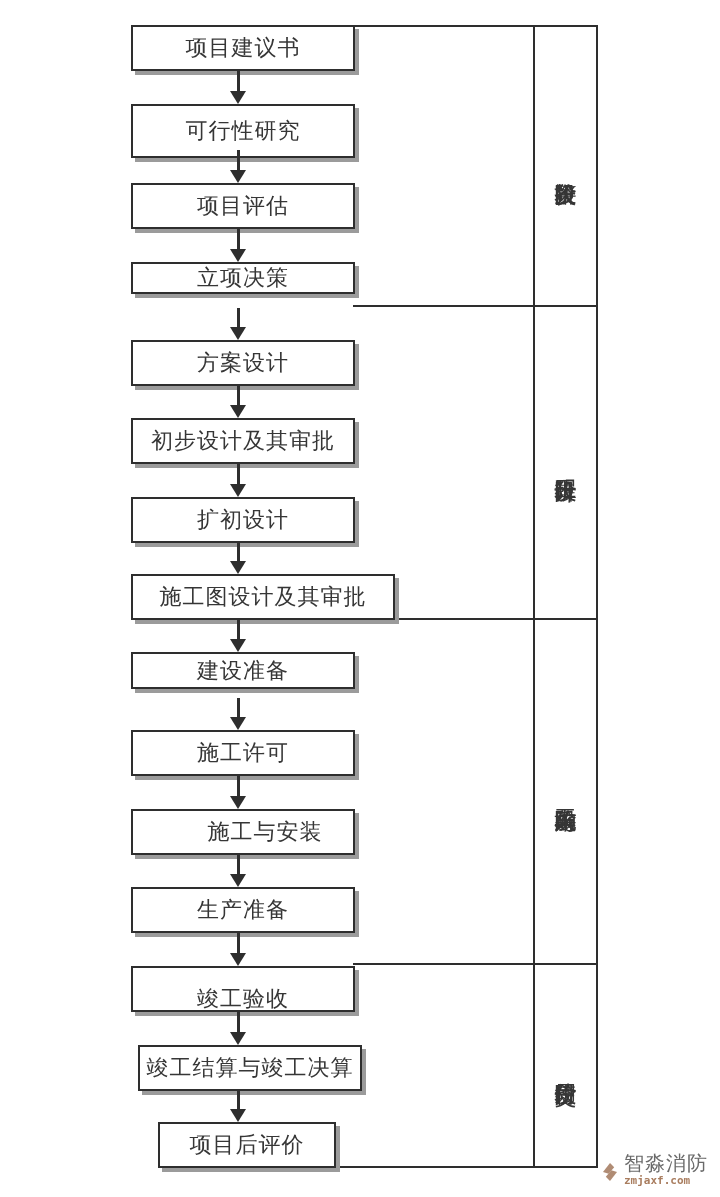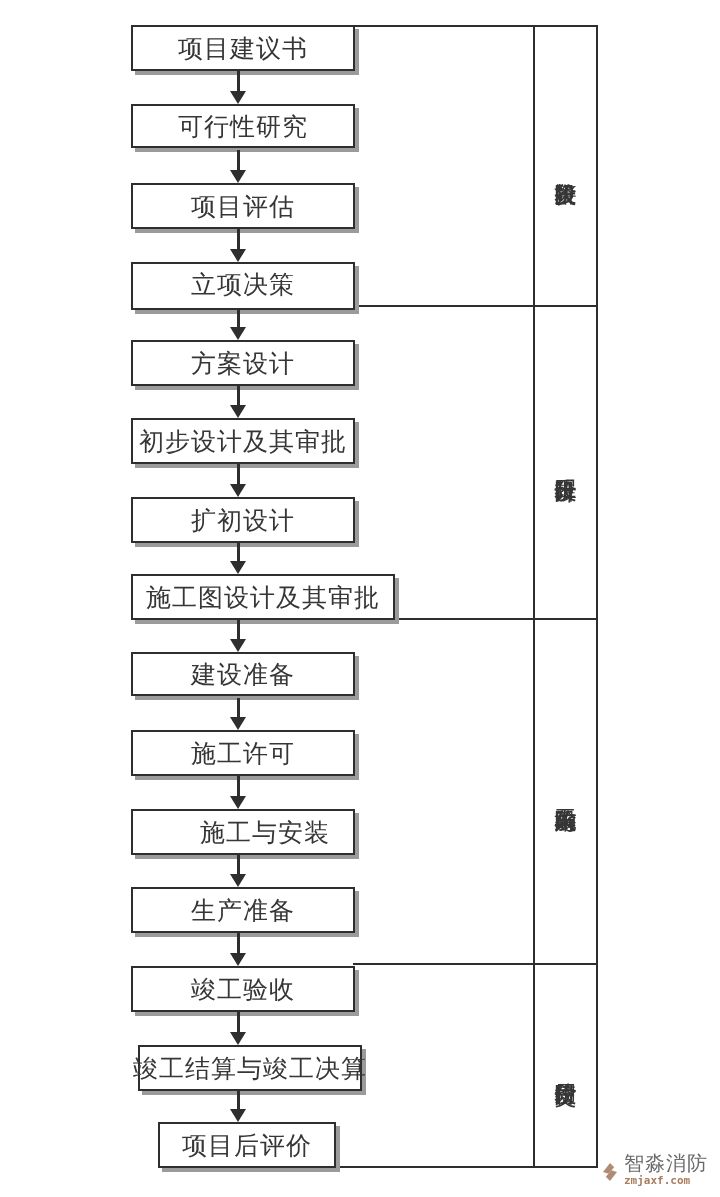--- a/index.html
+++ b/index.html
@@ -9,21 +9,21 @@
     font-family:"Liberation Serif","DejaVu Serif",serif;
   }
   .flow-box{
     position:absolute;box-sizing:border-box;
     border:2px solid var(--line,#2e2e2e);
     background:#fff;
     box-shadow:4px 4px 0 0 var(--shadow,#9b9b9b);
     display:flex;align-items:center;justify-content:center;
   }
   .flow-box span{
-    font-size:25px;color:var(--text,#363636);letter-spacing:1px;
+    font-size:22px;color:var(--text,#363636);letter-spacing:1px;
     white-space:nowrap;line-height:1;
   }
   .arrow-shaft{position:absolute;width:3px;background:var(--line,#1f1f1f);}
   .arrow-head{
     position:absolute;width:0;height:0;
     border-left:8px solid transparent;border-right:8px solid transparent;
     border-top:13px solid var(--line,#1f1f1f);
   }
   .frame-line{position:absolute;background:var(--line,#2e2e2e);}
   .phase-cell{
@@ -59,31 +59,31 @@
       <div class="frame-line" style="left: 533px; top: 25px; width: 2px; height: 1143px;"></div>
       <div class="frame-line" style="left: 596px; top: 25px; width: 2px; height: 1143px;"></div>
       <div class="frame-line" style="left: 353px; top: 305px; width: 245px; height: 2px;"></div>
       <div class="frame-line" style="left: 353px; top: 618px; width: 245px; height: 2px;"></div>
       <div class="frame-line" style="left: 353px; top: 963px; width: 245px; height: 2px;"></div>
       <div class="flow-box" style="left: 131px; width: 224px; top: 25px; height: 46px;">
         <span>项目建议书</span>
       </div>
       <div class="arrow-shaft" style="left: 237px; top: 71px; height: 22px;"></div>
       <div class="arrow-head" style="left: 230px; top: 91px;"></div>
-      <div class="flow-box" style="left: 131px; width: 224px; top: 104px; height: 44px;">
+      <div class="flow-box" style="left: 131px; width: 224px; top: 104px; height: 54px;">
         <span>可行性研究</span>
       </div>
       <div class="arrow-shaft" style="left: 237px; top: 150px; height: 22px;"></div>
       <div class="arrow-head" style="left: 230px; top: 170px;"></div>
       <div class="flow-box" style="left: 131px; width: 224px; top: 183px; height: 46px;">
         <span>项目评估</span>
       </div>
       <div class="arrow-shaft" style="left: 237px; top: 229px; height: 22px;"></div>
       <div class="arrow-head" style="left: 230px; top: 249px;"></div>
-      <div class="flow-box" style="left: 131px; width: 224px; top: 262px; height: 48px; font-family: Liberation Mono, monospace;">
+      <div class="flow-box" style="left: 131px; width: 224px; top: 262px; height: 32px;">
         <span>立项决策</span>
       </div>
       <div class="arrow-shaft" style="left: 237px; top: 308px; height: 21px;"></div>
       <div class="arrow-head" style="left: 230px; top: 327px;"></div>
       <div class="flow-box" style="left: 131px; width: 224px; top: 340px; height: 46px;">
         <span>方案设计</span>
       </div>
       <div class="arrow-shaft" style="left: 237px; top: 386px; height: 21px;"></div>
       <div class="arrow-head" style="left: 230px; top: 405px;"></div>
       <div class="flow-box" style="left: 131px; width: 224px; top: 418px; height: 46px;">
@@ -94,41 +94,41 @@
       <div class="flow-box" style="left: 131px; width: 224px; top: 497px; height: 46px;">
         <span>扩初设计</span>
       </div>
       <div class="arrow-shaft" style="left: 237px; top: 543px; height: 20px;"></div>
       <div class="arrow-head" style="left: 230px; top: 561px;"></div>
       <div class="flow-box" style="left: 131px; width: 264px; top: 574px; height: 46px;">
         <span>施工图设计及其审批</span>
       </div>
       <div class="arrow-shaft" style="left: 237px; top: 620px; height: 21px;"></div>
       <div class="arrow-head" style="left: 230px; top: 639px;"></div>
-      <div class="flow-box" style="left: 131px; width: 224px; top: 652px; height: 44px;">
+      <div class="flow-box" style="left: 131px; width: 224px; top: 652px; height: 37px;">
         <span>建设准备</span>
       </div>
       <div class="arrow-shaft" style="left: 237px; top: 698px; height: 21px;"></div>
       <div class="arrow-head" style="left: 230px; top: 717px;"></div>
       <div class="flow-box" style="left: 131px; width: 224px; top: 730px; height: 46px;">
         <span>施工许可</span>
       </div>
       <div class="arrow-shaft" style="left: 237px; top: 776px; height: 22px;"></div>
       <div class="arrow-head" style="left: 230px; top: 796px;"></div>
       <div class="flow-box" style="left: 131px; width: 224px; top: 809px; height: 46px; padding-left: 44px;">
         <span>施工与安装</span>
       </div>
       <div class="arrow-shaft" style="left: 237px; top: 855px; height: 21px;"></div>
       <div class="arrow-head" style="left: 230px; top: 874px;"></div>
       <div class="flow-box" style="left: 131px; width: 224px; top: 887px; height: 46px;">
         <span>生产准备</span>
       </div>
       <div class="arrow-shaft" style="left: 237px; top: 933px; height: 22px;"></div>
       <div class="arrow-head" style="left: 230px; top: 953px;"></div>
-      <div class="flow-box" style="left: 131px; width: 224px; top: 966px; height: 46px;">
+      <div class="flow-box" style="left: 131px; width: 224px; top: 966px; height: 46px; align-items: flex-end;">
         <span>竣工验收</span>
       </div>
       <div class="arrow-shaft" style="left: 237px; top: 1012px; height: 22px;"></div>
       <div class="arrow-head" style="left: 230px; top: 1032px;"></div>
       <div class="flow-box" style="left: 138px; width: 224px; top: 1045px; height: 46px;">
         <span>竣工结算与竣工决算</span>
       </div>
       <div class="arrow-shaft" style="left: 237px; top: 1091px; height: 20px;"></div>
       <div class="arrow-head" style="left: 230px; top: 1109px;"></div>
       <div class="flow-box" style="left: 158px; width: 178px; top: 1122px; height: 46px;">

